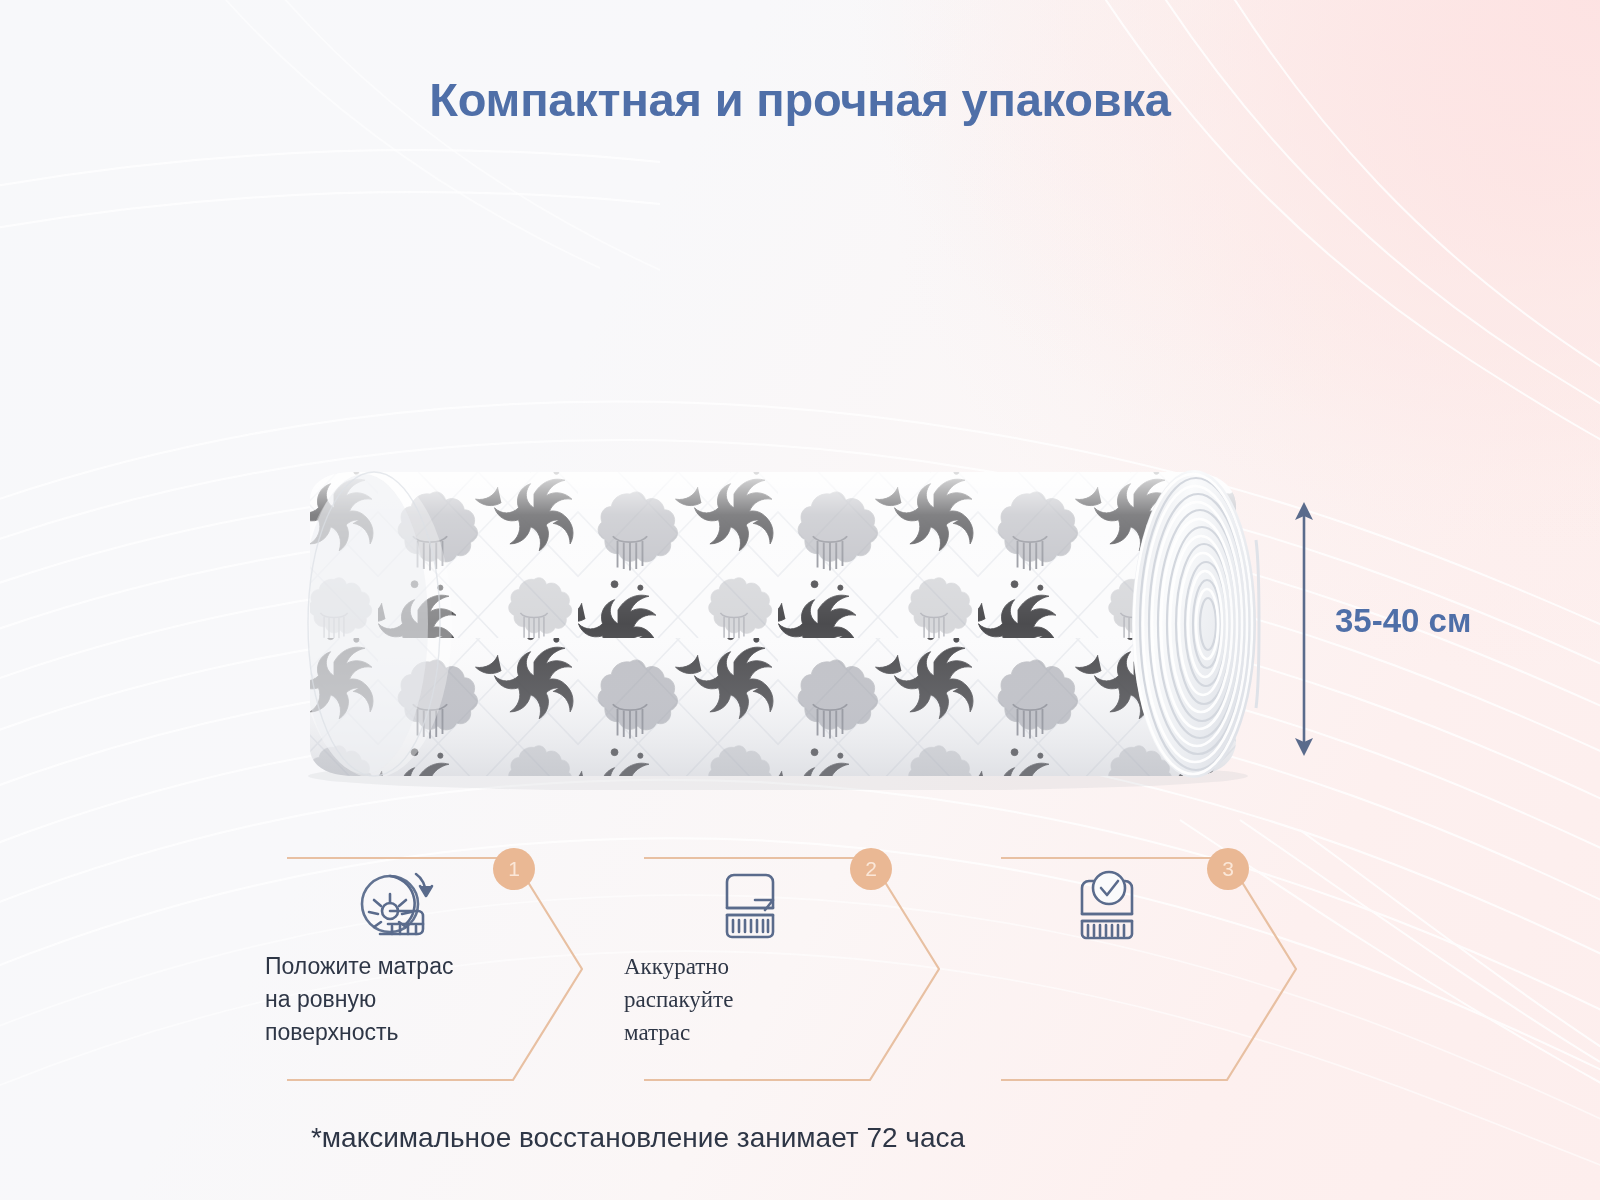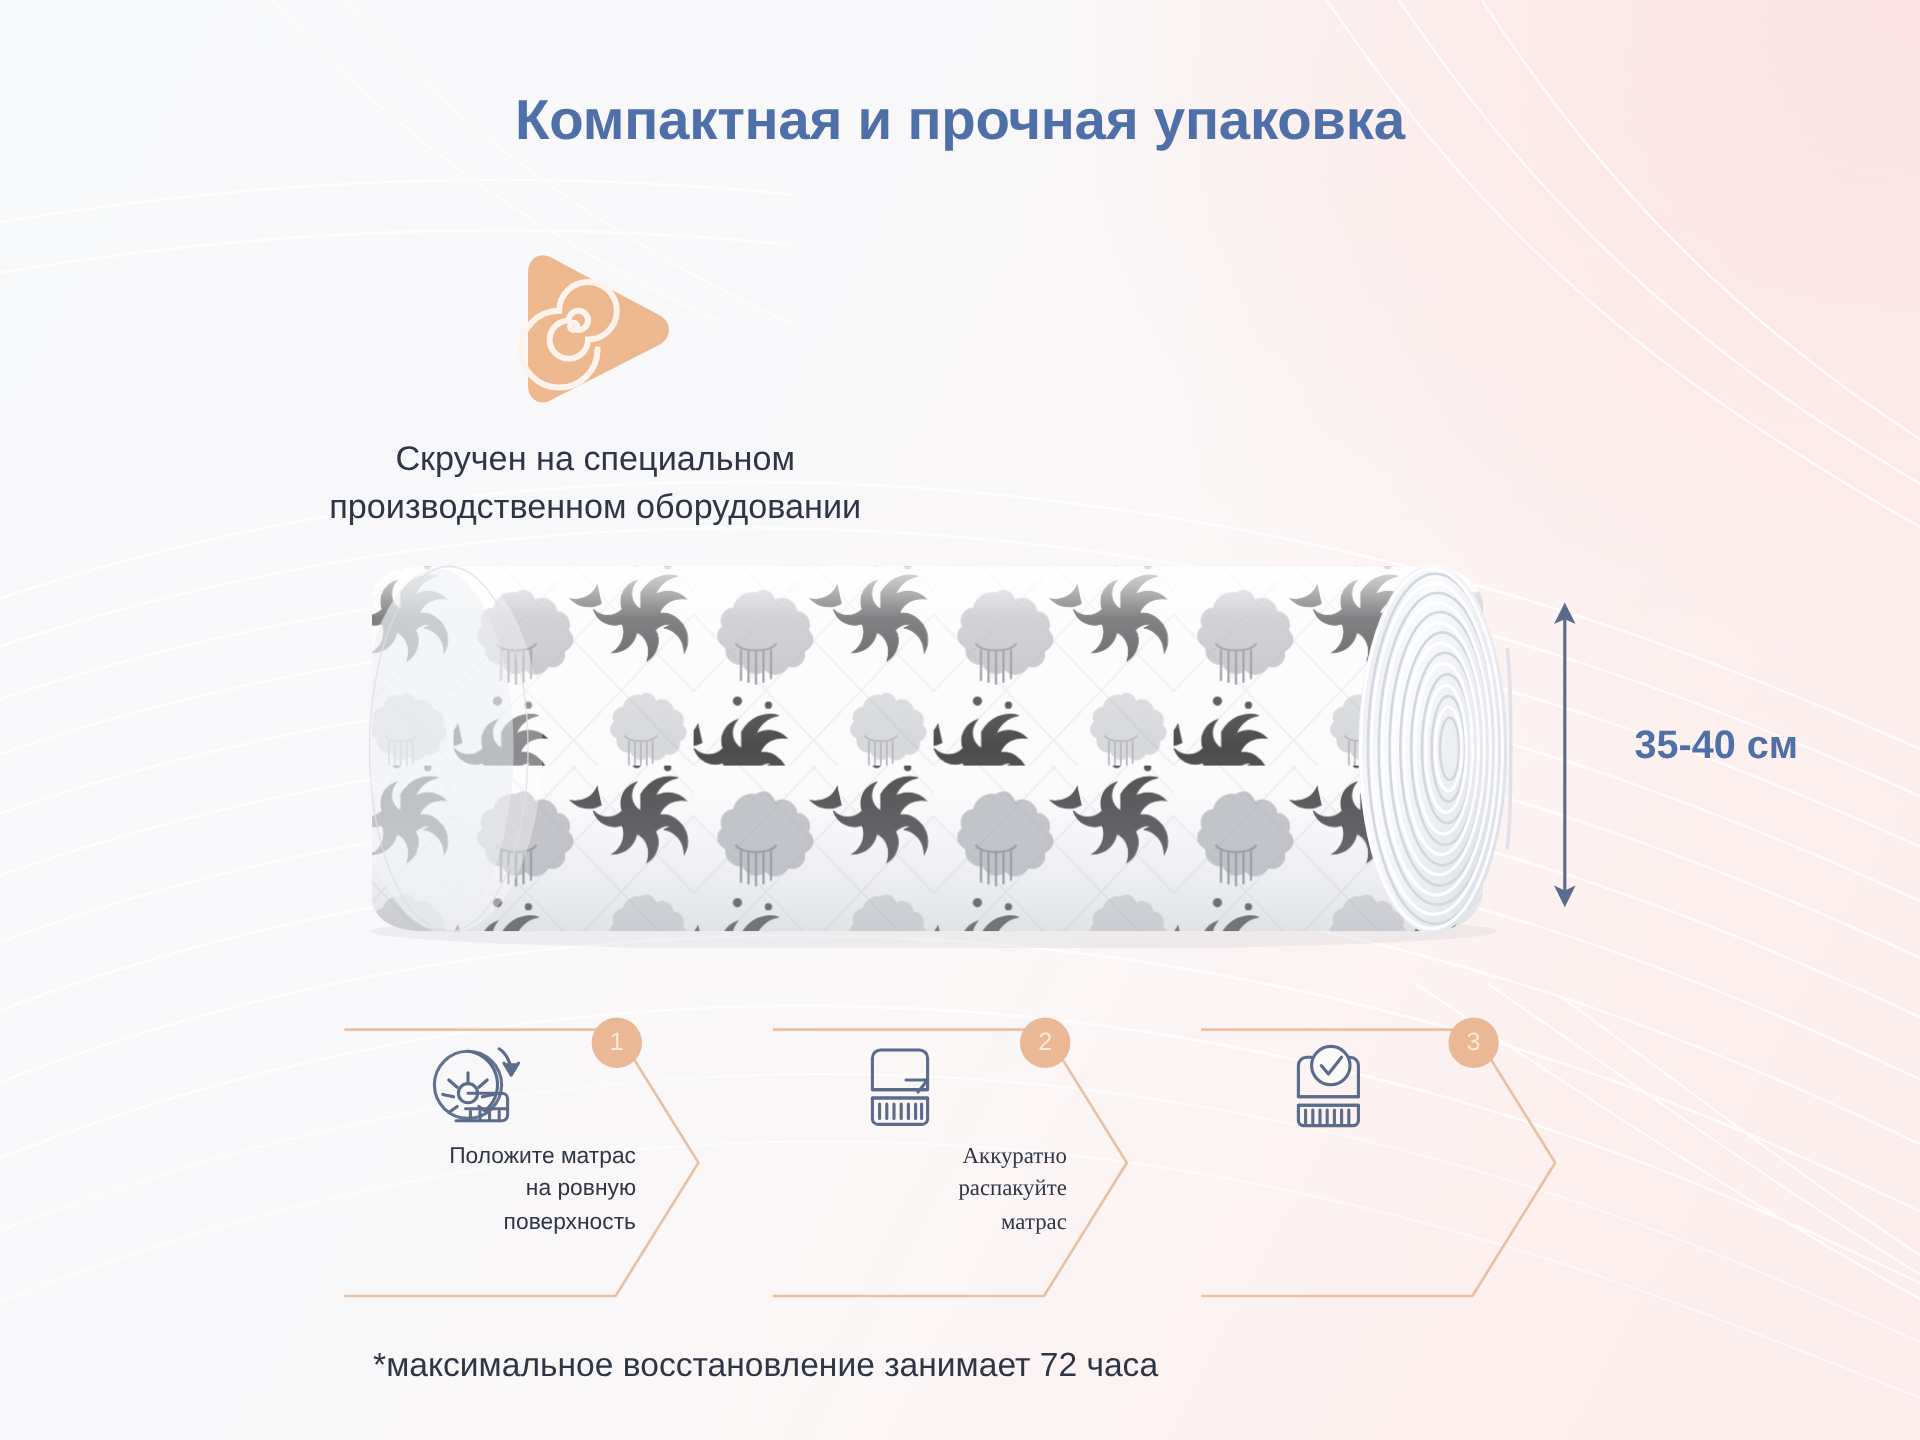--- a/index.html
+++ b/index.html
@@ -83,21 +83,20 @@
     height: 262px;
   }
   #dimension-label {
     position: absolute;
     left: 47px;
     top: 104px;
     font-size: 33px;
     font-weight: bold;
     color: #4f6fa8;
     white-space: nowrap;
-    margin-left: 27px;
   }
 
   
   #steps {
     position: absolute;
     top: 838px;
     left: 285px;
     width: 1060px;
     height: 262px;
   }
@@ -134,22 +133,22 @@
     top: 28px;
     left: 0;
     width: 215px;
     text-align: center;
   }
   .step-label {
     position: absolute;
     top: 112px;
     left: -20px;
     width: 265px;
-    text-align: right;
-    font-size: 19px;
+    text-align: left;
+    font-size: 23px;
     line-height: 1.44;
     color: #2e3646;
     white-space: pre-line;
   }
   #step-3 .step-label { left: -28px; width: 282px; }
   #step-2 .step-label { left: -18px; font-family: Liberation Serif, serif; }
 
   
   #footnote {
     position: absolute;
@@ -190,35 +189,20 @@
     <g fill="none" stroke="#ffffff" stroke-width="1.6" opacity="0.6">
       <path d="M-60,1050 C280,906 640,860 1000,922 C1280,970 1470,1058 1690,1160"></path>
       <path d="M-60,1110 C280,962 640,916 1000,978 C1280,1026 1470,1116 1690,1200"></path>
       <path d="M200,-30 C300,90 430,190 600,268"></path>
       <path d="M260,-30 C360,92 490,192 660,270"></path>
     </g>
   </svg>
 
   <div class="title">Компактная и прочная упаковка</div>
 
-  <div class="feature" id="feature-roll">
-    <div class="feature-badge">
-      <svg viewBox="0 0 140 132" width="140" height="132">
-        <path d="M14,22 C14,10 24,4 34,10 L124,58 C134,64 134,76 124,82 L34,128 C24,134 14,128 14,116 Z" fill="#edb88e"></path>
-        <path d="M52,70 m0,0 a3,3 0 1,1 3,-3" fill="none" stroke="#fdf3ec" stroke-width="5" stroke-linecap="round"></path>
-        <path d="M56,70
-                 a8,8 0 1,0 -8,-8
-                 a16,16 0 1,0 16,16
-                 a24,24 0 1,0 -24,-24
-                 a32,32 0 1,0 32,32" fill="none" stroke="#fdf3ec" stroke-width="5" stroke-linecap="round"></path>
-      </svg>
-    </div>
-    <div class="feature-caption">Скручен на специальном
-производственном оборудовании</div>
-  </div>
 
 
   <div id="roll-wrap">
     <svg viewBox="0 0 1110 320" width="1110" height="320">
       <defs>
 
         <g id="damask-vine">
           <path d="M0,0 c8,-14 22,-20 36,-16 c-10,2 -18,8 -22,18 c10,-6 22,-4 30,4
                    c-12,-2 -22,4 -26,14 c12,-2 22,6 24,18 c-8,-10 -20,-10 -28,-2
                    c6,10 2,24 -8,30 c4,-12 0,-24 -10,-28 c-2,12 -12,20 -24,20

